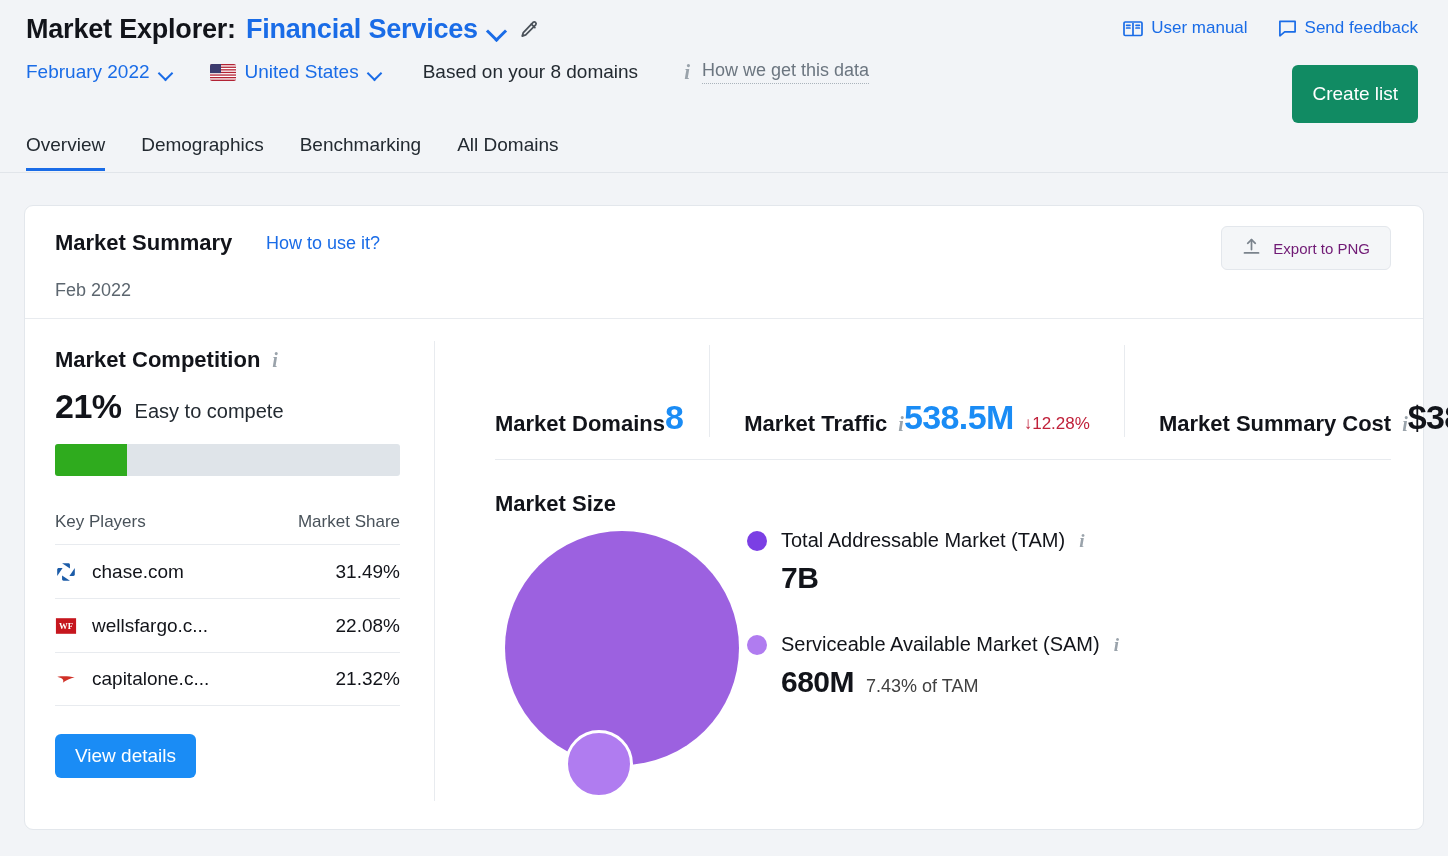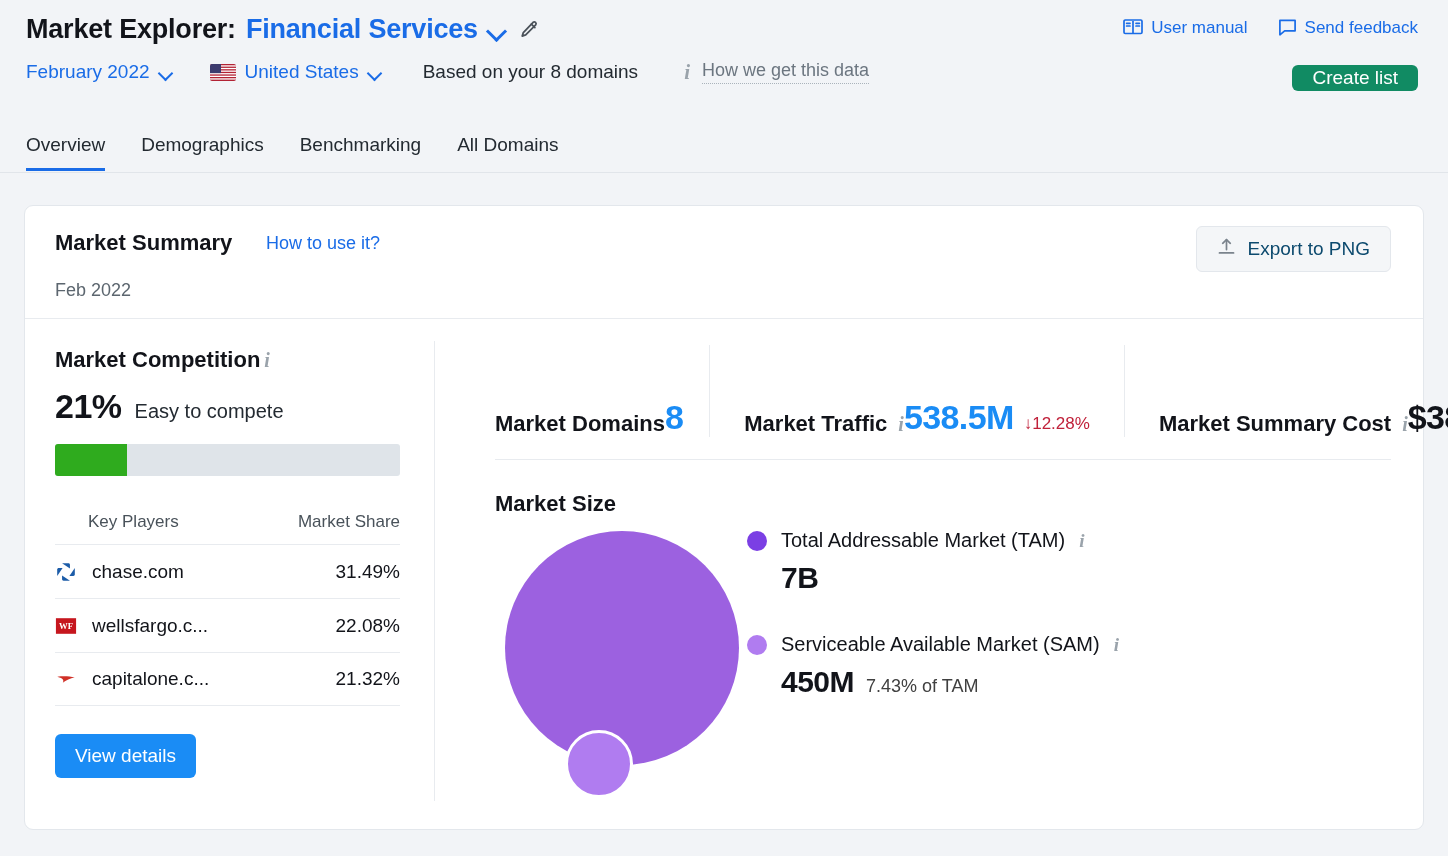--- a/index.html
+++ b/index.html
@@ -20,77 +20,77 @@
   .chev::before {
     content: ""; position: absolute; left: 1px; top: 0;
     width: 9px; height: 9px; border-right: 2.6px solid #1a6ce7; border-bottom: 2.6px solid #1a6ce7;
     transform: rotate(45deg);
   }
   .chev-lg { width: 20px; height: 12px; }
   .chev-lg::before { width: 12px; height: 12px; border-width: 3px; }
   .pencil { width: 22px; height: 22px; display: block; }
 
   .hdr-right { position: absolute; right: 30px; top: 18px; display: flex; align-items: center; gap: 30px; }
-  .hdr-link { display: flex; align-items: flex-start; gap: 8px; color: #1a6ce7; font-size: 17px; }
+  .hdr-link { display: flex; align-items: flex-end; gap: 8px; color: #1a6ce7; font-size: 17px; }
   .hdr-link svg { display: block; }
 
   .hdr-row2 { position: absolute; left: 26px; top: 60px; display: flex; align-items: center; gap: 0; }
   .pill { display: flex; align-items: center; gap: 9px; font-size: 19px; color: #1a6ce7; }
   .flag { width: 26px; height: 17px; display: block; border-radius: 2px; }
   .basedon { font-size: 19px; color: #232a31; margin-left: 40px; }
   .howdata { display: flex; align-items: center; gap: 12px; margin-left: 46px; }
   .howdata-txt {
     font-size: 18px; color: #6c7680;
     border-bottom: 1.5px dotted #aab3bb; padding-bottom: 2px;
   }
   .info-i {
     font-family: "Liberation Serif", serif; font-style: italic; font-weight: bold;
     color: #9aa3ab; line-height: 1; display: inline-block;
   }
   .btn-create {
     position: absolute; right: 30px; top: 65px;
     background: #118b63; color: #fff; border: none; border-radius: 6px;
-    font-size: 19px; font-family: inherit; padding: 2px 20px; cursor: pointer;
+    font-size: 19px; font-family: inherit; padding: 18px 20px; cursor: pointer;
   }
 
   
   .tabs { position: absolute; left: 26px; top: 134px; display: flex; gap: 36px; }
   .tab { font-size: 19px; color: #232a31; padding-bottom: 12px; cursor: pointer; }
   .tab.active { border-bottom: 3px solid #1a6ce7; }
   .tabs-rule { position: absolute; left: 0; right: 0; top: 172px; height: 1px; background: #e1e5ea; }
 
   
   .card {
     position: absolute; left: 24px; top: 205px; width: 1400px; height: 625px;
     background: #fff; border: 1px solid #e3e7ec; border-radius: 9px;
   }
   .card-head { height: 113px; border-bottom: 1px solid #e8ebef; position: relative; }
   .card-title { position: absolute; left: 30px; top: 24px; font-size: 22px; font-weight: bold; color: #12141a; }
   .card-howto { position: absolute; left: 241px; top: 27px; font-size: 18px; color: #1a6ce7; cursor: pointer; }
   .card-sub { position: absolute; left: 30px; top: 74px; font-size: 18px; color: #5c666f; }
   .btn-export {
     position: absolute; right: 32px; top: 20px; display: flex; align-items: center; gap: 12px;
     background: #f4f6f8; border: 1px solid #e3e7ec; border-radius: 6px;
-    padding: 10px 20px; font-size: 19px; color: #0c4a6e; cursor: pointer; font-family: inherit;
+    padding: 10px 20px; font-size: 15px; color: #701a75; cursor: pointer; font-family: inherit;
   }
 
   .card-body { position: relative; height: 511px; }
   .vdivider { position: absolute; left: 409px; top: 22px; width: 1px; height: 460px; background: #e8ebef; }
 
   
   .lcol { position: absolute; left: 30px; top: 28px; width: 350px; }
-  .mc-title { display: flex; align-items: center; gap: 4px; font-size: 22px; font-weight: bold; color: #12141a; }
+  .mc-title { display: flex; align-items: center; gap: 12px; font-size: 22px; font-weight: bold; color: #12141a; }
   .mc-valrow { display: flex; align-items: baseline; gap: 13px; margin-top: 14px; }
   .mc-pct { font-size: 34px; font-weight: bold; color: #12141a; letter-spacing: -0.5px; }
   .mc-label { font-size: 20px; color: #232a31; }
   .bar { margin-top: 18px; height: 32px; width: 345px; background: #dfe4e9; border-radius: 3px; overflow: hidden; }
   .bar-fill { height: 100%; background: #2fab1e; }
 
   .kp { margin-top: 36px; width: 345px; }
-  .kp-head { display: flex; justify-content: space-between; font-size: 17px; color: #49525a; padding-bottom: 12px; margin-left: 33px; }
+  .kp-head { display: flex; justify-content: space-between; font-size: 17px; color: #49525a; padding-bottom: 12px; }
   .kp-row {
     display: flex; align-items: center; justify-content: space-between;
     border-top: 1px solid #e8ebef; height: 54px; font-size: 19px; color: #12141a;
   }
   .kp-row:last-child { border-bottom: 1px solid #e8ebef; }
   .kp-left { display: flex; align-items: center; gap: 15px; }
   .fav { width: 22px; height: 22px; flex: none; display: block; }
   .btn-view {
     margin-top: 28px; background: #1a8cf5; color: #fff; border: none; border-radius: 6px;
     font-size: 19px; font-family: inherit; padding: 11px 20px; cursor: pointer;
@@ -342,21 +342,21 @@
             </div>
           </div>
 
           <div class="lg-block">
             <div class="lg-head">
               <span class="lg-dot" id="dotSam" style="background: rgb(176, 124, 240);"></span>
               <span class="lg-name">Serviceable Available Market (SAM)</span>
               <span class="info-i" style="font-size:19px">i</span>
             </div>
             <div class="lg-valrow">
-              <span class="lg-val">450M</span>
+              <span class="lg-val">680M</span>
               <span class="lg-note">7.43% of TAM</span>
             </div>
           </div>
         </div>
 
       </div>
     </div>
   </div>
 </div>
 

